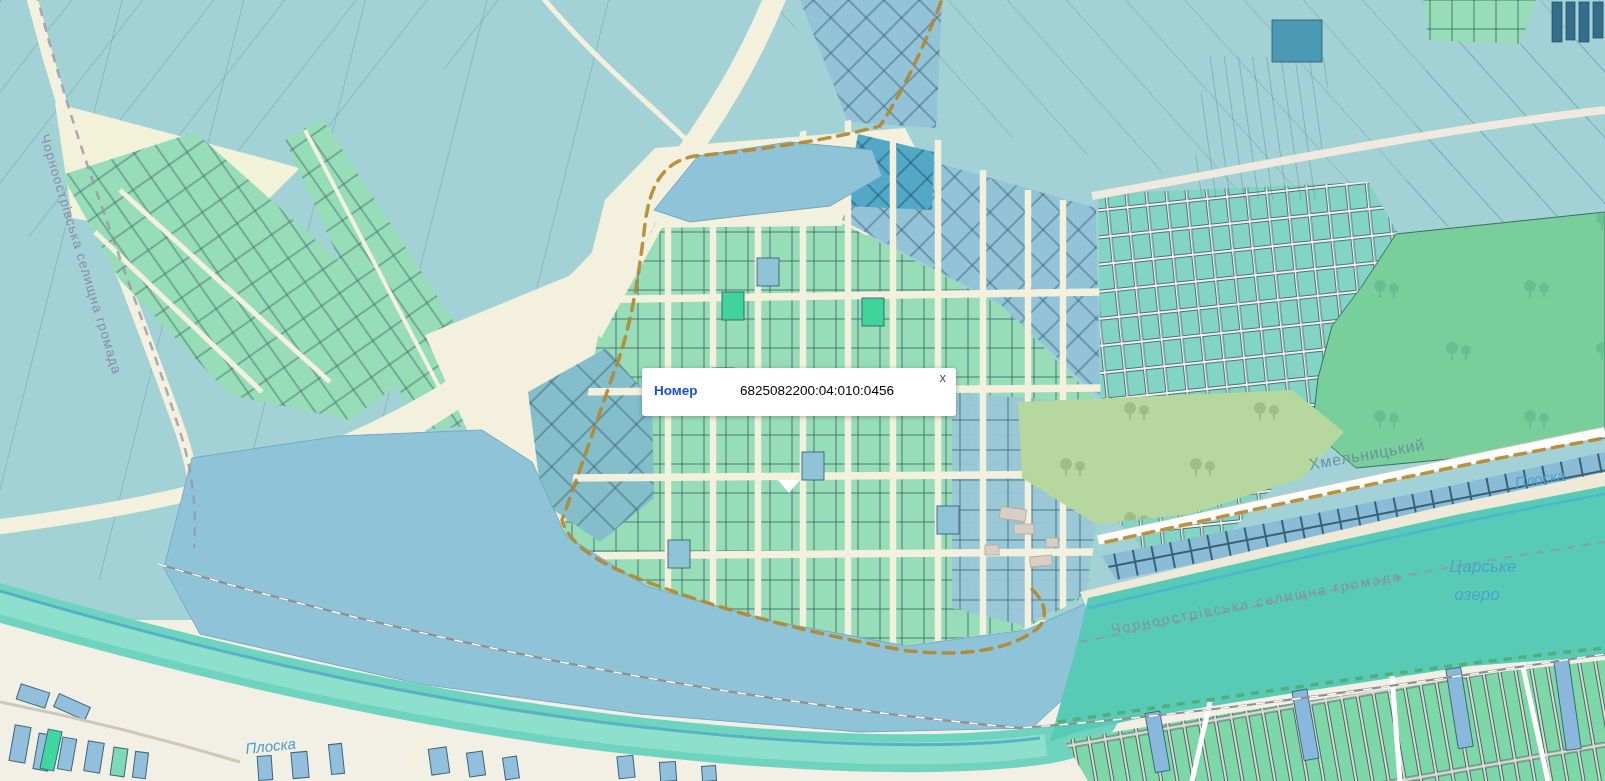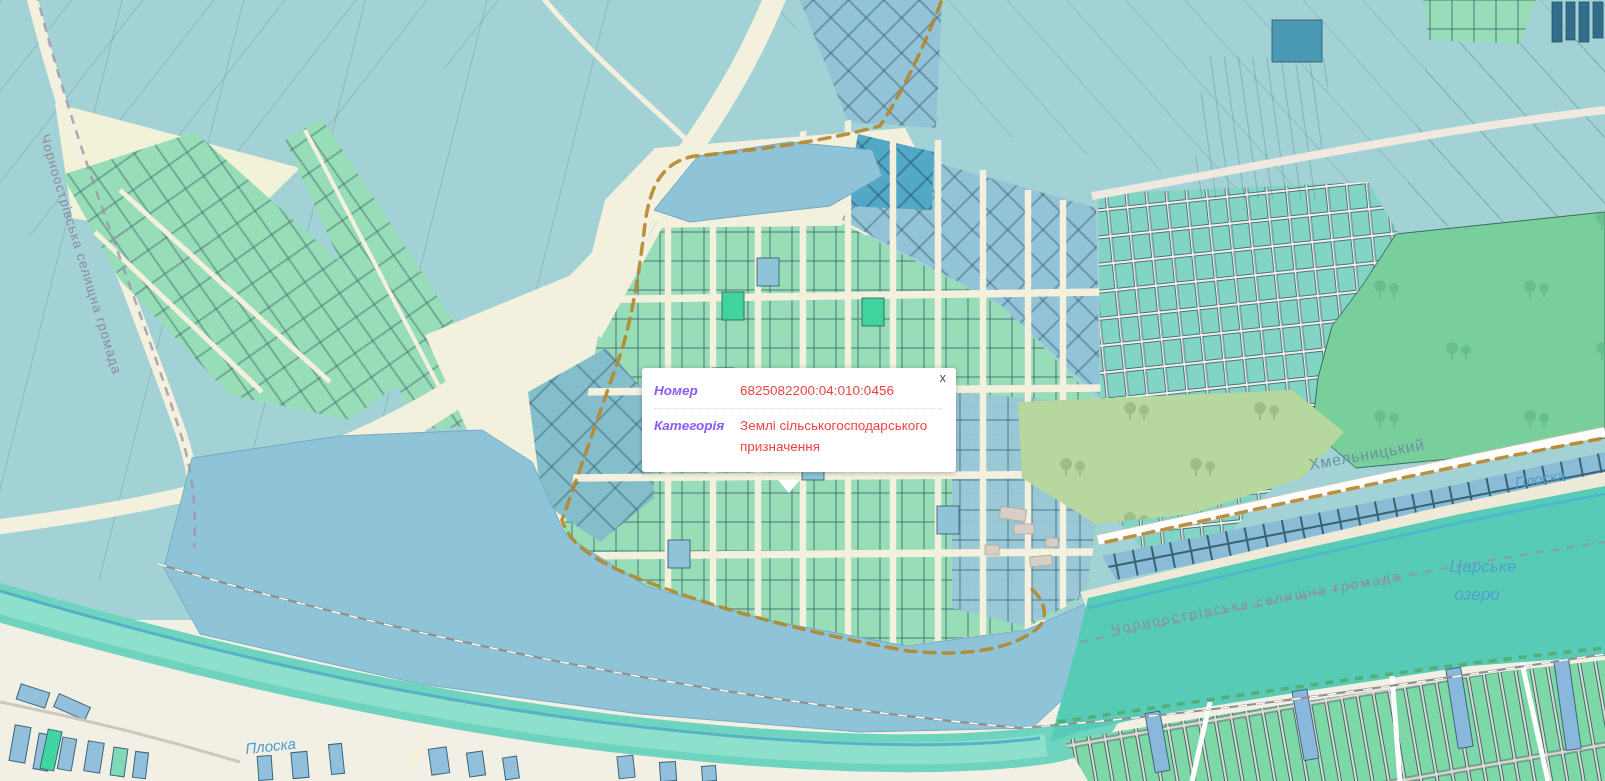--- a/index.html
+++ b/index.html
@@ -13,22 +13,22 @@
   .lbl-lake{fill:#4da2c9;font-size:17px;font-style:italic;}
   .lbl-city{fill:#6c93a0;font-size:16px;letter-spacing:.8px;}
 
   
   .popup{position:absolute;left:642px;top:368px;width:314px;box-sizing:border-box;
          background:#fff;border-radius:3px;box-shadow:0 1px 5px rgba(0,0,0,.28);
          padding:6px 14px 8px 12px;font-size:13.5px;color:#333;z-index:5;}
   .popup-row{display:grid;grid-template-columns:76px 1fr;column-gap:10px;
              padding:7px 0 6px 0;border-bottom:1px dotted #dcdcdc;line-height:1.55;}
   .popup-row:last-child{border-bottom:none;}
-  .popup-label{font-weight:bold;color:#8b5cf6;font-style:italic;}
-  .popup-value{color:#ef4444;}
+  .popup-label{font-weight:bold;color:#1d4ed8;}
+  .popup-value{color:#000000;}
   .popup-close{position:absolute;top:3px;right:10px;color:#555;font-size:13px;
                line-height:14px;cursor:pointer;}
   .popup-arrow{position:absolute;left:778px;top:480px;width:0;height:0;z-index:5;
                border:11px solid transparent;border-top:13px solid #fff;border-bottom:0;}
 </style>
 </head>
 <body>
 
 <div id="stage">
 <svg id="map-svg" width="1605" height="781" viewBox="0 0 1605 781">
@@ -278,19 +278,15 @@
   <text class="lbl-lake" x="1483" y="572" text-anchor="middle">Царське</text>
   <text class="lbl-lake" x="1477" y="600" text-anchor="middle">озеро</text>
 </svg>
 
 <div class="popup">
   <span class="popup-close">x</span>
   <div class="popup-row">
     <span class="popup-label">Номер</span>
     <span class="popup-value">6825082200:04:010:0456</span>
   </div>
-  <div class="popup-row">
-    <span class="popup-label">Категорія</span>
-    <span class="popup-value">Землі сільськогосподарського призначення</span>
-  </div>
 </div>
 <div class="popup-arrow"></div>
 </div>
 
 </body></html>

